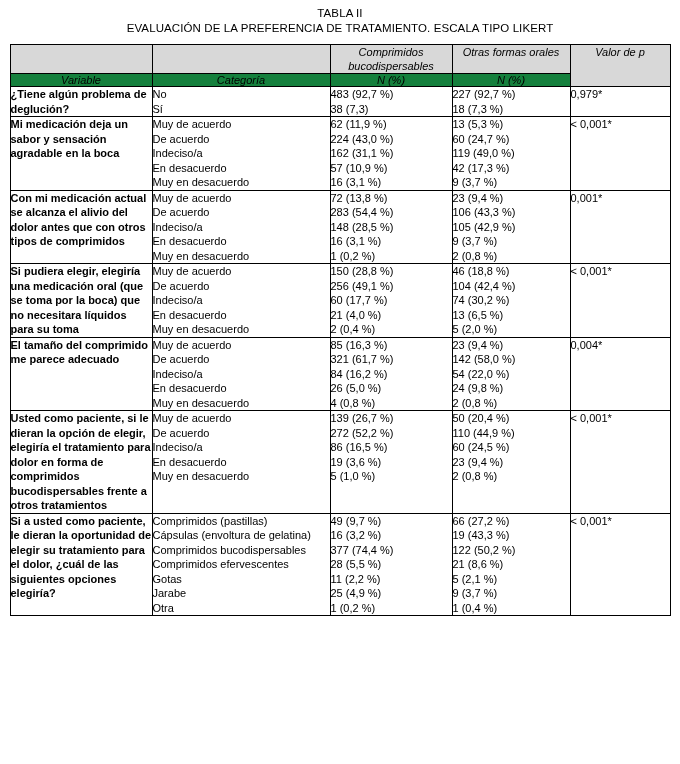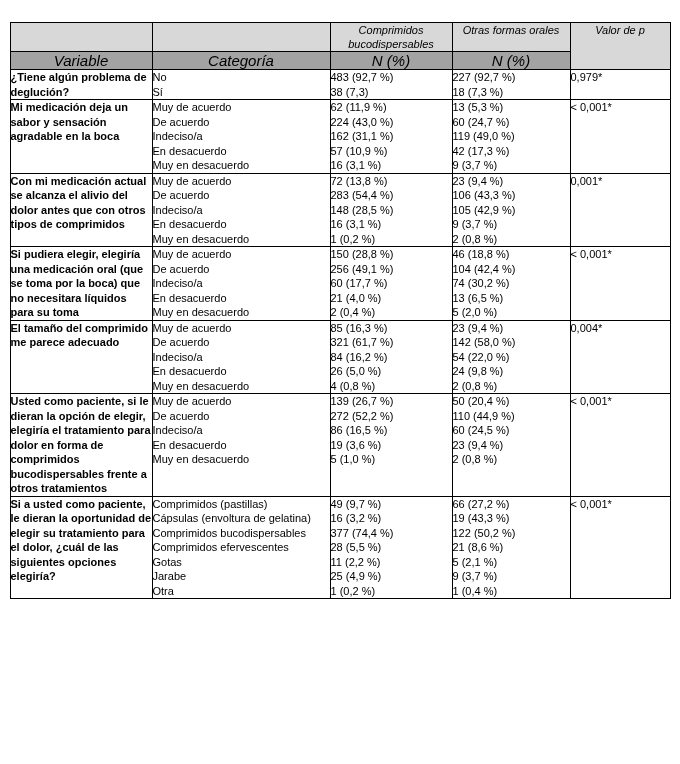--- a/index.html
+++ b/index.html
@@ -27,43 +27,43 @@
     letter-spacing: 0.1px;
     margin-bottom: 4px;
   }
   .title-line1 { }
   .title-line2 { text-transform: uppercase; }
 
   table.likert {
     border-collapse: collapse;
     table-layout: fixed;
     width: 600px;
-    margin: 16px auto;
+    margin: 8px auto;
     font-size: 11px;
   }
   table.likert td, table.likert th {
     border: 1px solid #000000;
     padding: 0;
     vertical-align: top;
   }
   .hdr-row td {
     background: #d8d8d8;
     text-align: center;
     vertical-align: middle;
     font-style: italic;
     font-size: 11px;
     line-height: 14px;
     padding: 4px 3px;
   }
   .hdr-row2 td {
-    background: #a3a3a3;
+    background: #15803d;
     text-align: center;
     vertical-align: middle;
     font-style: italic;
-    font-size: 15px;
+    font-size: 11px;
     padding: 3px 3px;
   }
   .col-var { width: 142px; }
   .col-cat { width: 178px; }
   .col-c1  { width: 122px; }
   .col-c2  { width: 118px; }
   .col-p   { width: 100px; }
 
   .cell-var {
     padding: 6px 5px 6px 6px;
@@ -90,20 +90,24 @@
   .footnote {
     margin: 5px 0 0 10px;
     font-size: 11px;
   }
 </style>
 </head>
 <body>
 
 <div class="page">
 
+  <div class="title-block">
+    <div class="title-line1">TABLA II</div>
+    <div class="title-line2">Evaluación de la preferencia de tratamiento. Escala tipo Likert</div>
+  </div>
 
   <table class="likert">
     <colgroup>
       <col class="col-var">
       <col class="col-cat">
       <col class="col-c1">
       <col class="col-c2">
       <col class="col-p">
     </colgroup>
     <tbody>

